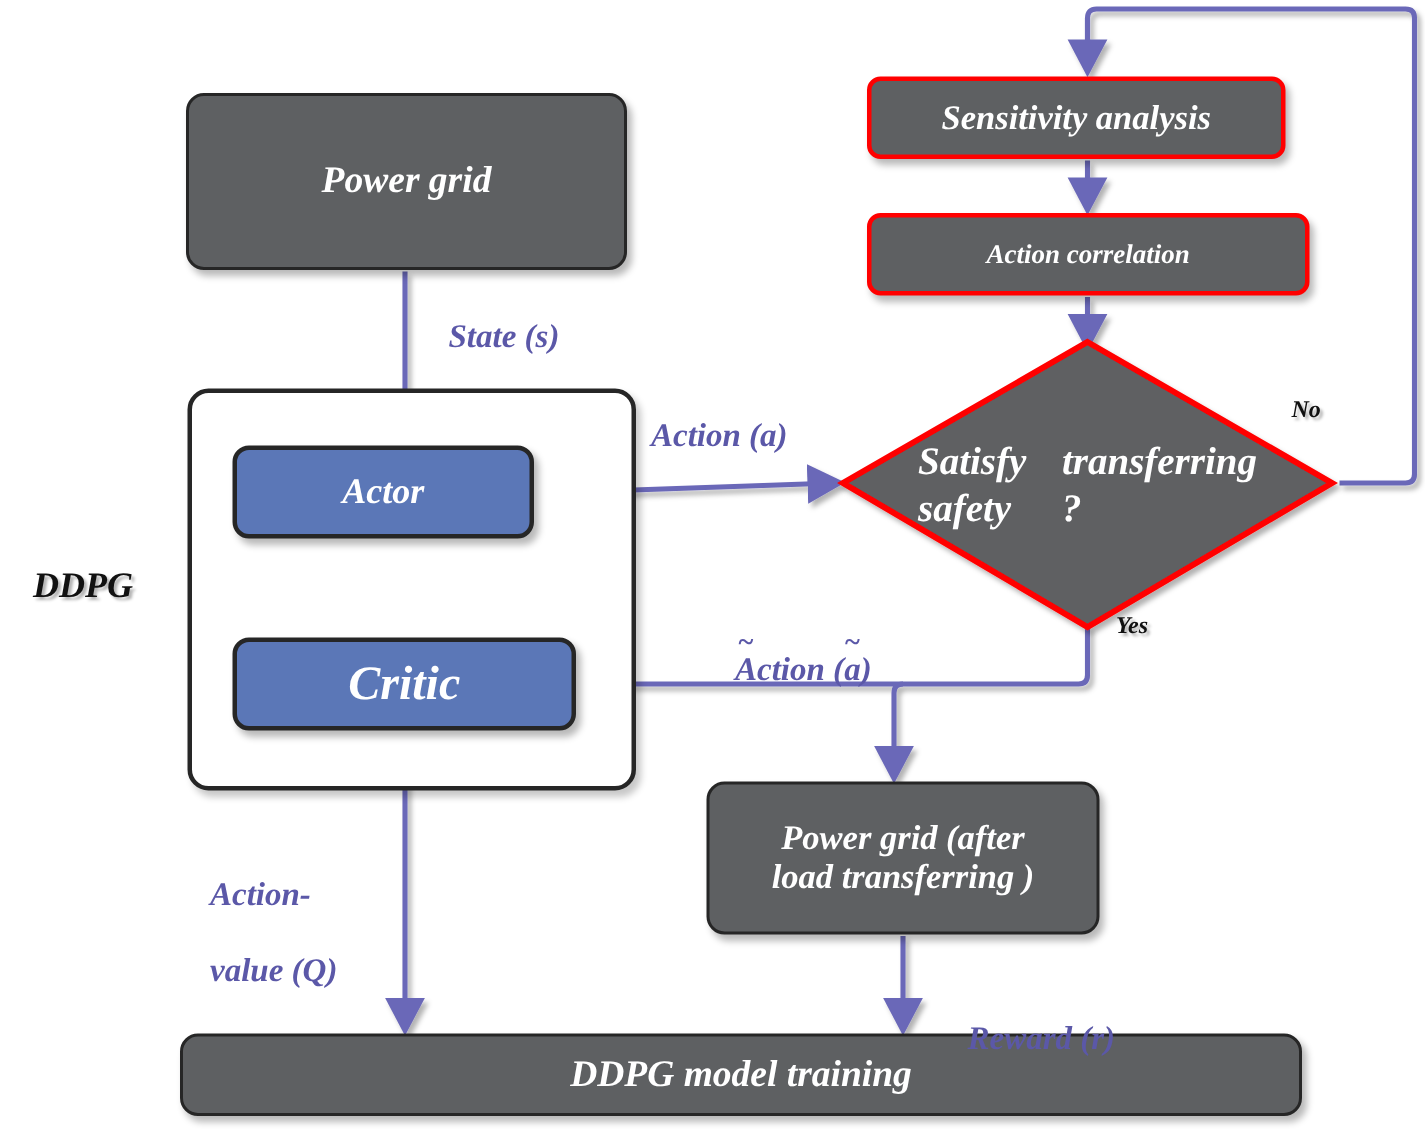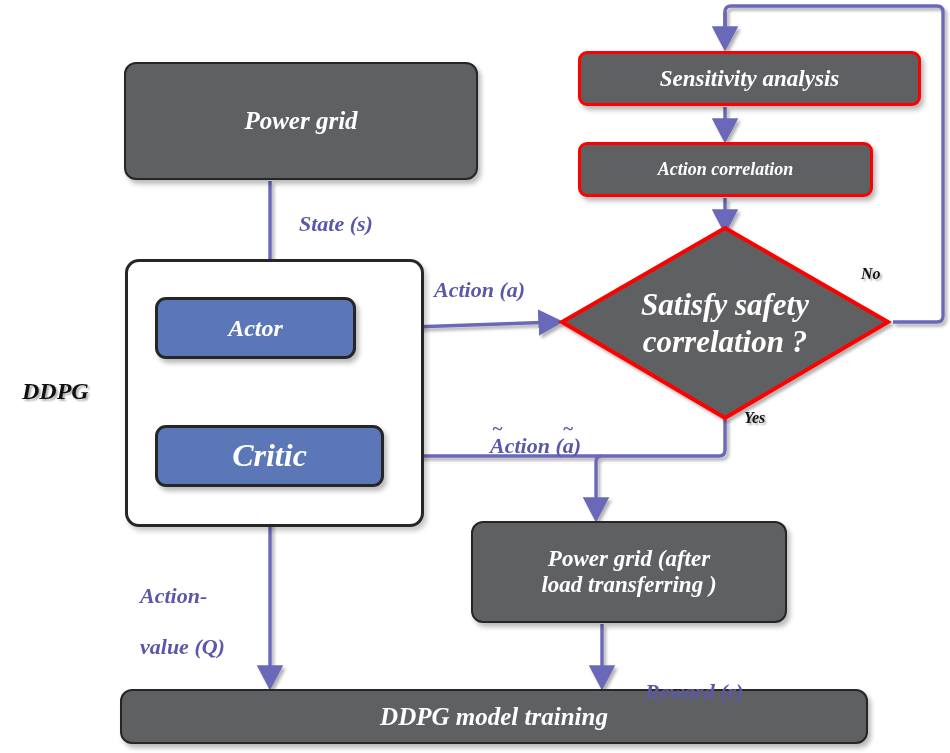--- a/index.html
+++ b/index.html
@@ -19,27 +19,27 @@
   .whitebox{background:#ffffff;border:3px solid #262626;border-radius:14px;
         box-shadow:3px 4px 5px rgba(0,0,0,0.22);}
   .edgelabel{position:absolute;color:#5b58a8;font-style:italic;font-weight:bold;
         font-size:22px;line-height:1.15;white-space:pre-line;}
   .blacklabel{position:absolute;color:#111111;font-style:italic;font-weight:bold;
         font-size:16px;text-shadow:2px 2px 2px rgba(0,0,0,0.30);}
   .tildewrap{position:relative;display:inline-block;}
   .tilde{position:absolute;top:-15px;left:50%;transform:translateX(-50%);
          font-size:19px;font-style:normal;font-weight:bold;}
   
-  #n-powergrid   {left:124px;top:62px;  width:354px;height:118px;font-size:25px;}
+  #n-powergrid   {left:124px;top:62px;  width:294px;height:118px;font-size:25px;}
   #n-ddpgbox     {left:125px;top:259px; width:293px;height:262px;}
   #n-actor       {left:155px;top:297px; width:201px;height:62px; font-size:24px;}
   #n-critic      {left:155px;top:425px; width:229px;height:62px; font-size:32px;}
-  #n-sensitivity {left:578px;top:51px;  width:343px;height:55px; font-size:23px;}
+  #n-sensitivity {left:578px;top:51px;  width:279px;height:55px; font-size:23px;}
   #n-actioncorr  {left:578px;top:142px; width:295px;height:55px; font-size:18px;}
-  #n-pgafter     {left:471px;top:521px; width:316px;height:102px;font-size:23px;}
+  #n-pgafter     {left:471px;top:521px; width:262px;height:102px;font-size:23px;}
   #n-training    {left:120px;top:689px; width:748px;height:55px; font-size:25px;}
   #l-ddpg        {left:22px; top:378px; font-size:24px;}
   #l-state       {left:299px;top:211px;}
   #l-action      {left:434px;top:277px;}
   #l-actiontilde {left:490px;top:408px;}
   #l-actionvalue {left:140px;top:558px;}
   #l-reward      {left:645px;top:664px;margin-top:15px;}
   #l-no          {left:861px;top:265px;}
   #l-yes         {left:744px;top:409px;}
 </style>
@@ -93,25 +93,25 @@
 
   <div class="node blue" id="n-actor">Actor</div>
 
   <div class="node blue" id="n-critic">Critic</div>
 
   <div class="node redbox" id="n-sensitivity">Sensitivity analysis</div>
 
   <div class="node redbox" id="n-actioncorr">Action correlation</div>
 
   <div style="position:absolute;left:612px;top:288px;width:226px;height:70px;
-              display:flex;flex-direction:column;align-items:center;justify-content:center;
-              color:#fff;font-style:italic;font-weight:bold;font-size:31px;line-height:1.2;
+              display:flex;flex-direction:row;align-items:center;justify-content:center;
+              color:#fff;font-style:italic;font-weight:bold;font-size:26px;line-height:1.2;
               pointer-events:none;">
     <span>Satisfy safety</span>
-    <span>correlation ?</span>
+    <span>transferring ?</span>
   </div>
 
   <div class="node gray" id="n-pgafter" style="flex-direction:column;">
     <span>Power grid (after</span>
     <span>load transferring )</span>
   </div>
 
   <div class="node gray" id="n-training">DDPG model training</div>
 
   <div class="edgelabel" id="l-state">State (s)</div>

